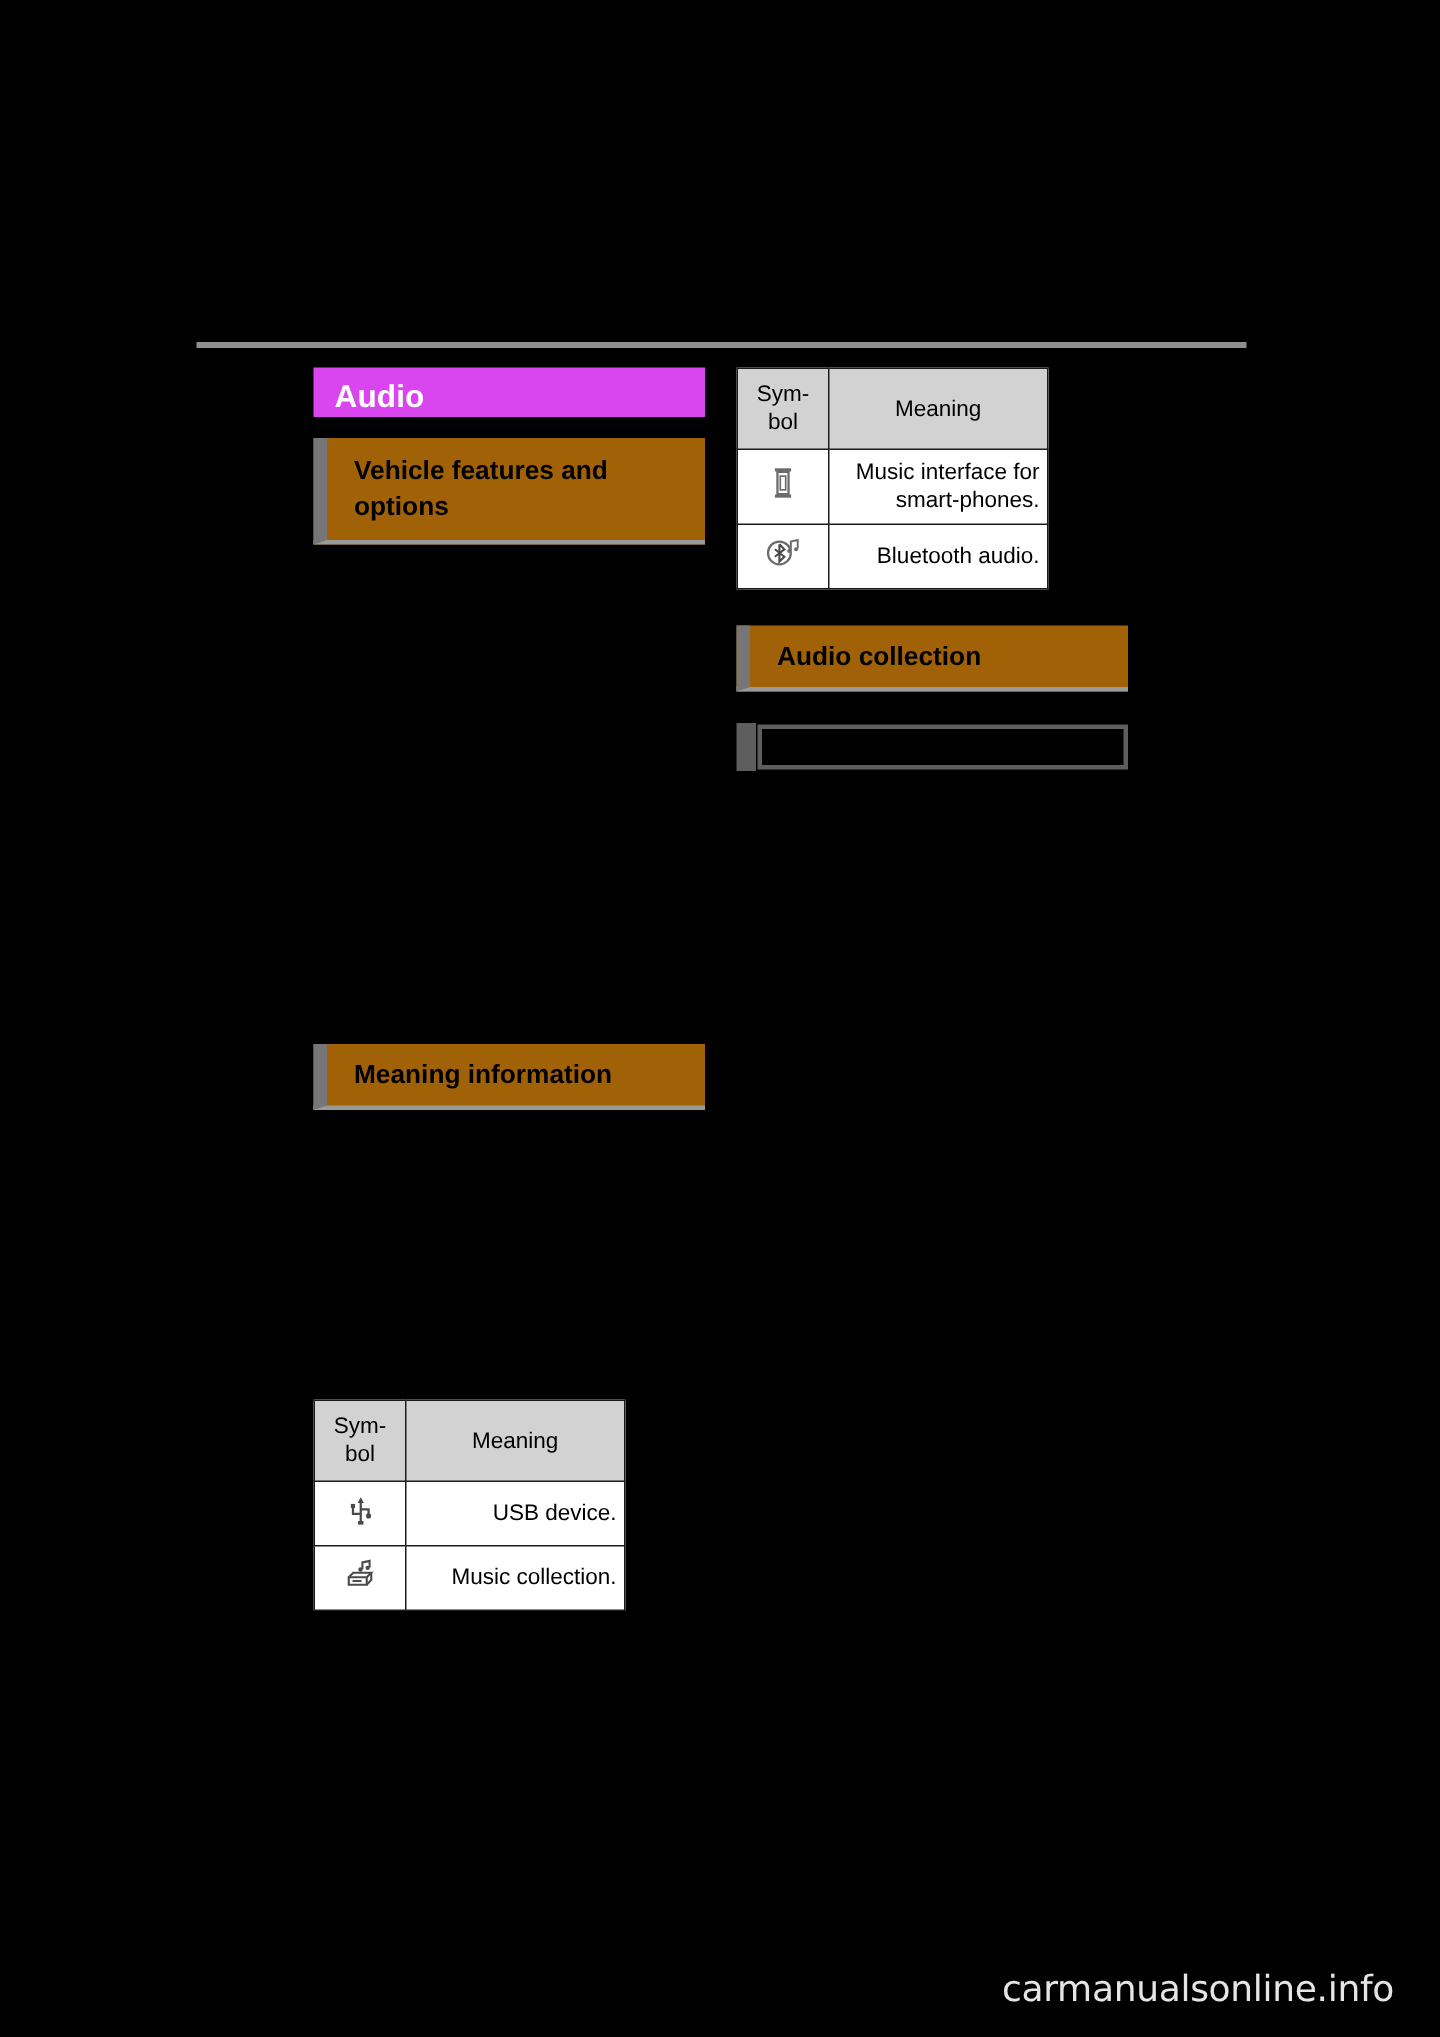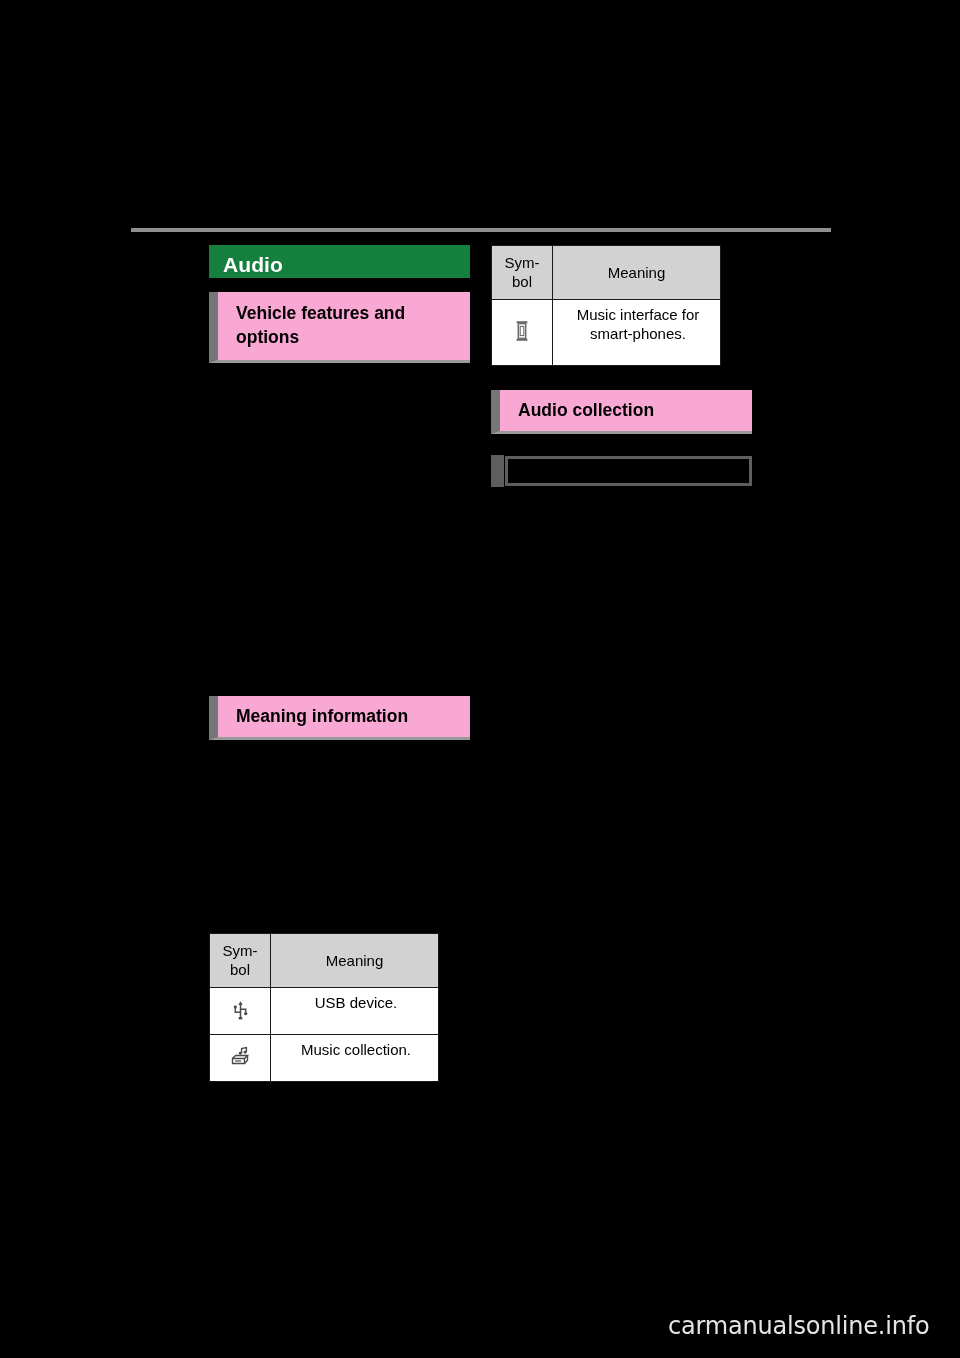--- a/index.html
+++ b/index.html
@@ -41,35 +41,35 @@
   }
   .col-right {
     position: absolute;
     left: 491px;
     top: 245px;
     width: 261px;
   }
 
   
   .chapter-bar {
-    background: #15803d;
+    background: #d946ef;
     color: #ffffff;
     font-size: 21px;
     font-weight: bold;
     line-height: 1;
     padding: 9px 0 9px 14px;
     box-sizing: border-box;
     height: 33px;
     letter-spacing: 0.1px;
   }
 
   
   .section-head {
     position: relative;
-    background: #f9a8d4;
+    background: #a16207;
     color: #000000;
     font-size: 17.5px;
     font-weight: bold;
     line-height: 24px;
     padding: 8px 6px 9px 18px;
     box-sizing: border-box;
     border-left: 9px solid #767676;
     border-bottom: 3px solid #9a9a9a;
     box-shadow: 2px 2px 0 0 #000000;
   }
@@ -96,21 +96,21 @@
     background: #000000;
   }
 
   
   .gap-14 { height: 14px; }
   .gap-24 { height: 24px; }
 
   
   table.sym-table {
     border-collapse: collapse;
-    width: 230px;
+    width: 208px;
     background: #ffffff;
     table-layout: fixed;
   }
   table.sym-table th,
   table.sym-table td {
     border: 1px solid #1a1a1a;
     font-size: 15px;
     color: #000000;
     font-weight: normal;
     line-height: 19px;
@@ -121,22 +121,22 @@
     text-align: center;
     padding: 7px 2px 8px 2px;
   }
   table.sym-table col.c-sym { width: 61px; }
   table.sym-table td.sym-cell {
     text-align: center;
     padding: 6px 2px;
     height: 30px;
   }
   table.sym-table td.mean-cell {
-    text-align: center;
-    padding: 5px 5px 22px 8px;
+    text-align: right;
+    padding: 5px 5px 6px 8px;
   }
 
   .icon-svg { display: inline-block; vertical-align: middle; }
 
   
   .watermark {
     position: absolute;
     left: 668px;
     top: 1312px;
     color: #e5e5e5;
@@ -242,20 +242,34 @@
               <svg width="16" height="22" viewBox="0 0 16 22" aria-hidden="true">
                 <rect x="2.6" y="1.2" width="10.8" height="2.1" fill="#6b6b6b"></rect>
                 <rect x="2.6" y="18.7" width="10.8" height="2.1" fill="#6b6b6b"></rect>
                 <rect x="4.3" y="3.6" width="7.4" height="14.8" fill="none" stroke="#6b6b6b" stroke-width="1.5"></rect>
                 <rect x="6.2" y="6.4" width="3.6" height="9.2" fill="#ffffff" stroke="#6b6b6b" stroke-width="1.1"></rect>
               </svg>
             </span>
           </td>
           <td class="mean-cell">Music interface for smart-phones.</td>
         </tr>
+        <tr>
+          <td class="sym-cell">
+            <span class="icon-svg">
+              <svg width="24" height="21" viewBox="0 0 24 21" aria-hidden="true">
+                <circle cx="9.6" cy="10.6" r="7.6" fill="none" stroke="#6b6b6b" stroke-width="1.5"></circle>
+                <path d="M9.6 4.8 L9.6 16.4 L12.9 13.2 L6.6 8.2 M9.6 4.8 L12.9 8.2 L6.6 13.2" fill="none" stroke="#4a4a4a" stroke-width="1.4"></path>
+                <path d="M17.2 9.2 L17.2 3.0 L21.8 2.0 L21.8 7.6" fill="none" stroke="#6b6b6b" stroke-width="1.3"></path>
+                <circle cx="16.1" cy="9.3" r="1.3" fill="#6b6b6b"></circle>
+                <circle cx="20.7" cy="8.2" r="1.3" fill="#6b6b6b"></circle>
+              </svg>
+            </span>
+          </td>
+          <td class="mean-cell">Bluetooth audio.</td>
+        </tr>
       </tbody>
     </table>
 
     <div class="gap-24"></div>
 
     <div class="section-head">Audio collection</div>
 
     <div style="height:21px"></div>
 
     <div class="redacted-box">

